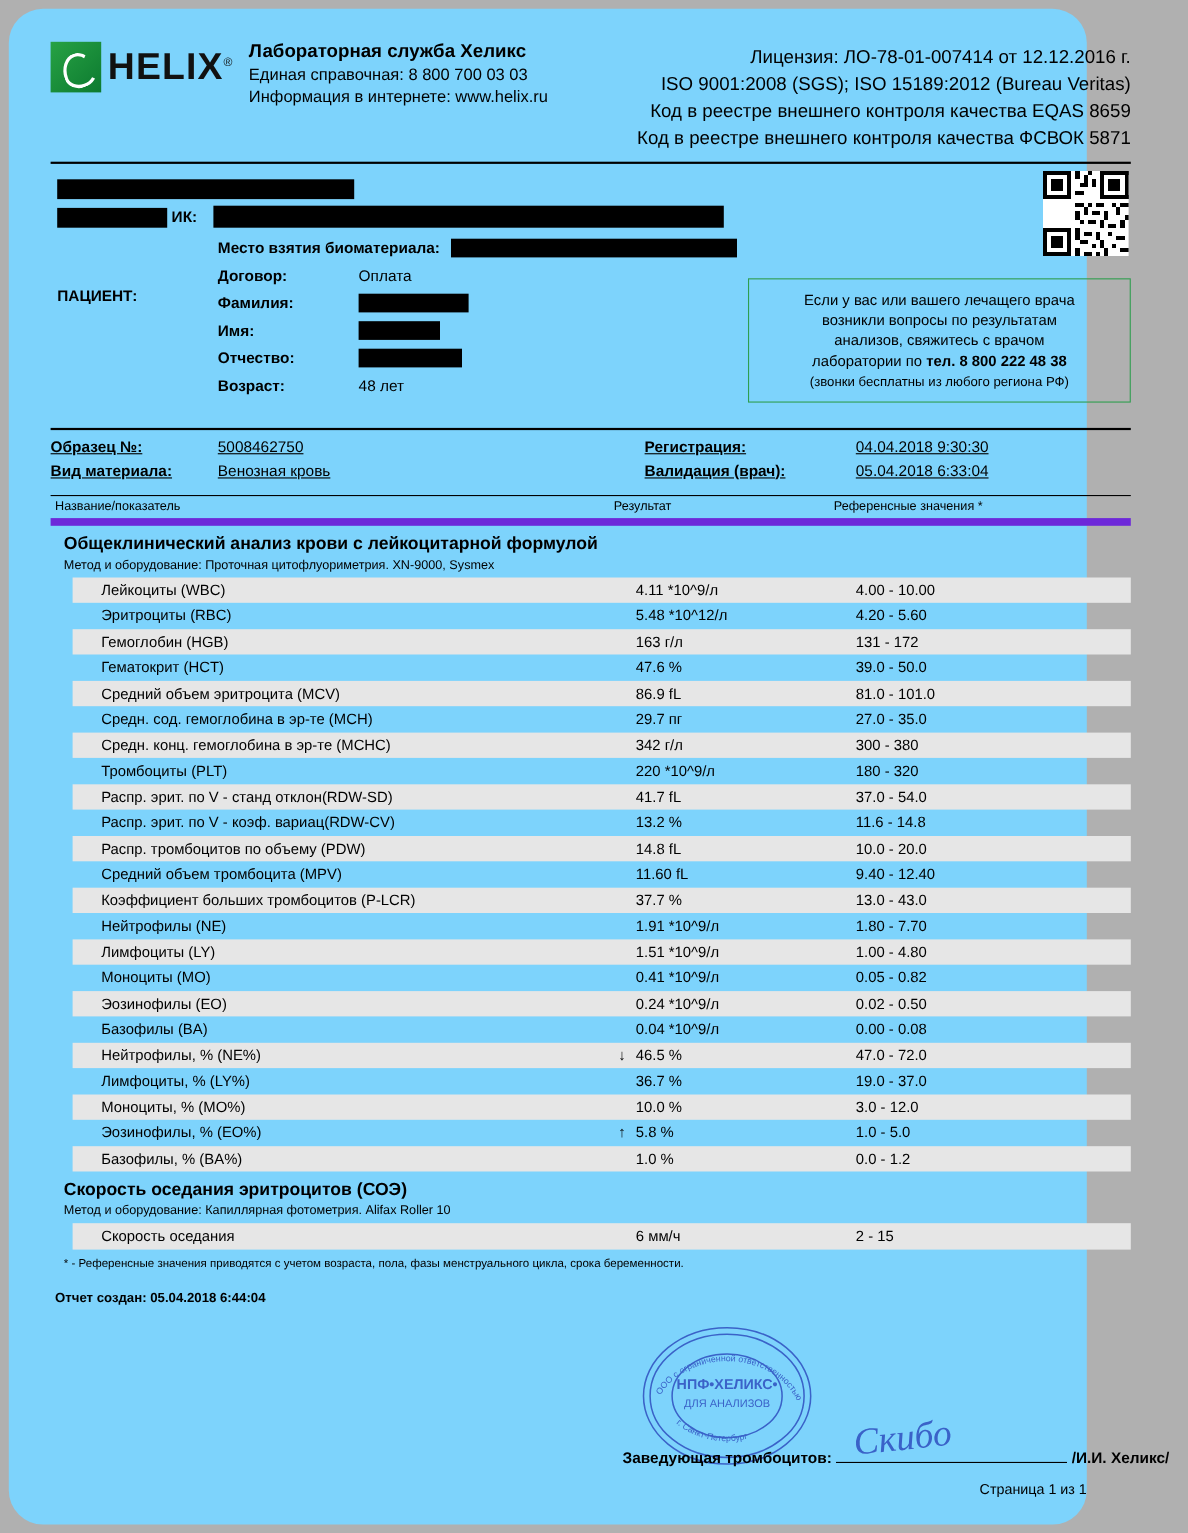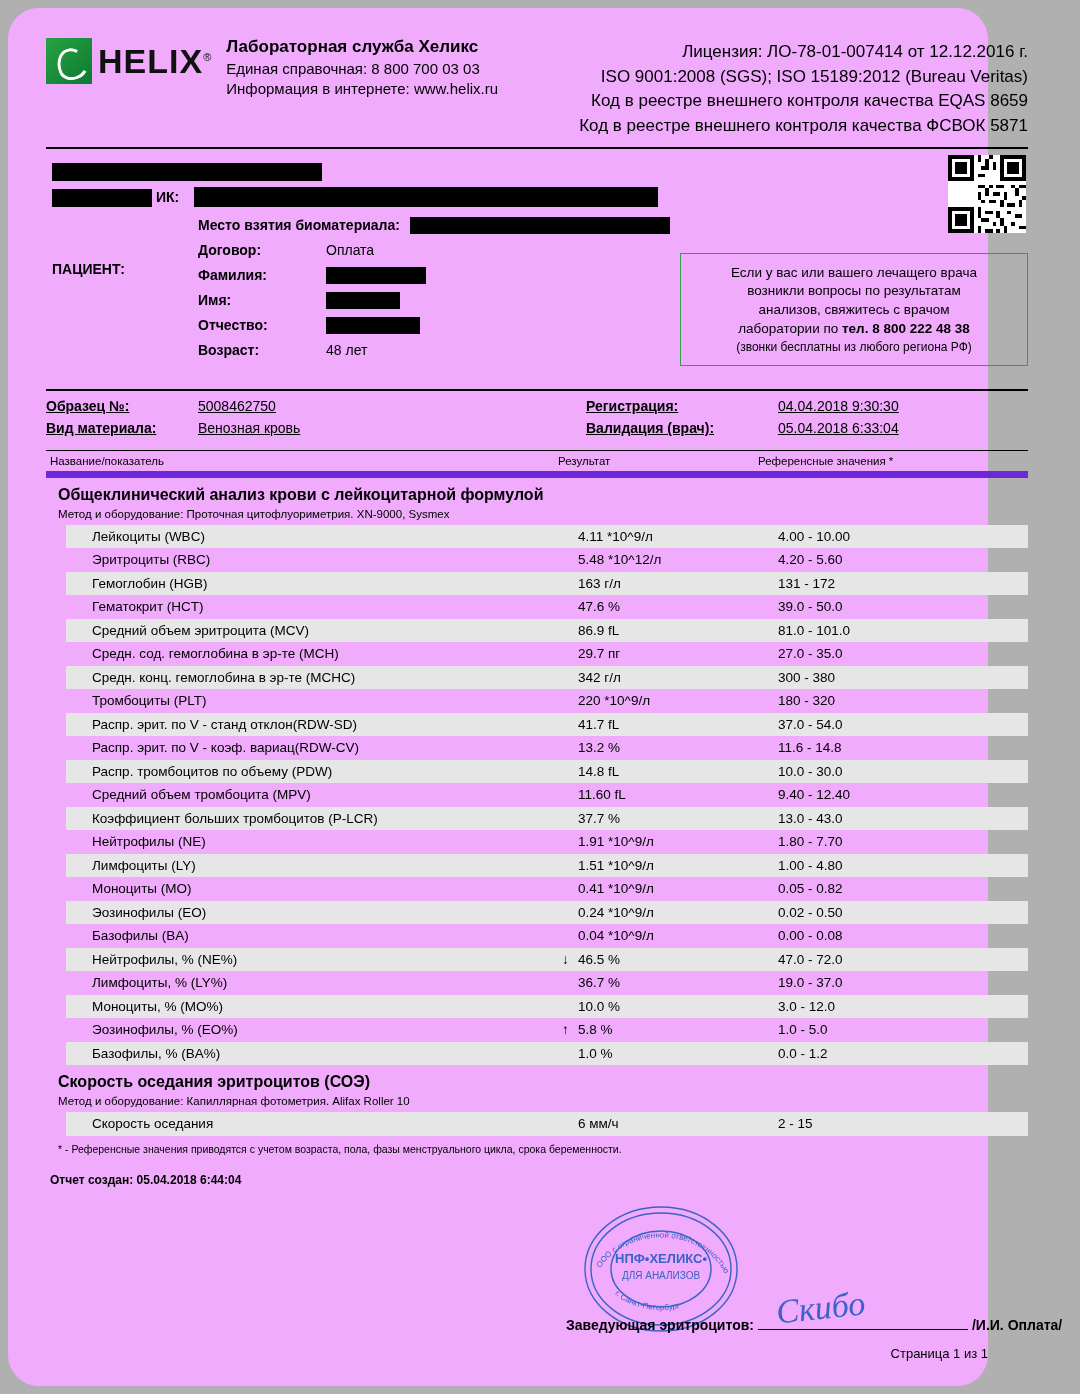--- a/index.html
+++ b/index.html
@@ -14,21 +14,21 @@
     font-size: 13px;
     color: #000;
     overflow: hidden;
   }
   .page {
     position: absolute;
     left: 8px;
     top: 8px;
     width: 980px;
     height: 1378px;
-    background: #f0abfc;
+    background: #7dd3fc;
     box-sizing: border-box;
     border-radius: 31px;
   }
   .inner {
     position: absolute;
     left: 38px;
     top: 26px;
     width: 982px;
   }
 
@@ -485,21 +485,21 @@
         <div class="row">
           <div class="nm">Распр. эрит. по V - коэф. вариац(RDW-CV)</div>
           <div class="flag"></div>
           <div class="val">13.2 %</div>
           <div class="ref">11.6 - 14.8</div>
         </div>
         <div class="row alt">
           <div class="nm">Распр. тромбоцитов по объему (PDW)</div>
           <div class="flag"></div>
           <div class="val">14.8 fL</div>
-          <div class="ref">10.0 - 30.0</div>
+          <div class="ref">10.0 - 20.0</div>
         </div>
         <div class="row">
           <div class="nm">Средний объем тромбоцита (MPV)</div>
           <div class="flag"></div>
           <div class="val">11.60 fL</div>
           <div class="ref">9.40 - 12.40</div>
         </div>
         <div class="row alt">
           <div class="nm">Коэффициент больших тромбоцитов (P-LCR)</div>
           <div class="flag"></div>
@@ -603,19 +603,19 @@
           </text>
           <text font-size="8" fill="#3a62c8" font-family="'Liberation Sans',sans-serif">
             <textPath href="#arcBot" startOffset="18%">г. Санкт-Петербург</textPath>
           </text>
           <text x="95" y="64" text-anchor="middle" font-size="13" font-weight="bold" fill="#3a62c8" font-family="'Liberation Sans',sans-serif">НПФ•ХЕЛИКС•</text>
           <text x="95" y="80" text-anchor="middle" font-size="10" fill="#3a62c8" font-family="'Liberation Sans',sans-serif">ДЛЯ АНАЛИЗОВ</text>
         </svg>
       </div>
       <div class="scribble">Скибо</div>
       <div class="sign-line">
-        <span>Заведующая эритроцитов:</span><span class="ul"></span><span>/И.И. Оплата/</span>
+        <span>Заведующая тромбоцитов:</span><span class="ul"></span><span>/И.И. Хеликс/</span>
       </div>
     </div>
 
     <div class="pagenum">Страница 1 из 1</div>
   </div>
 </div>
 
 </body></html>

